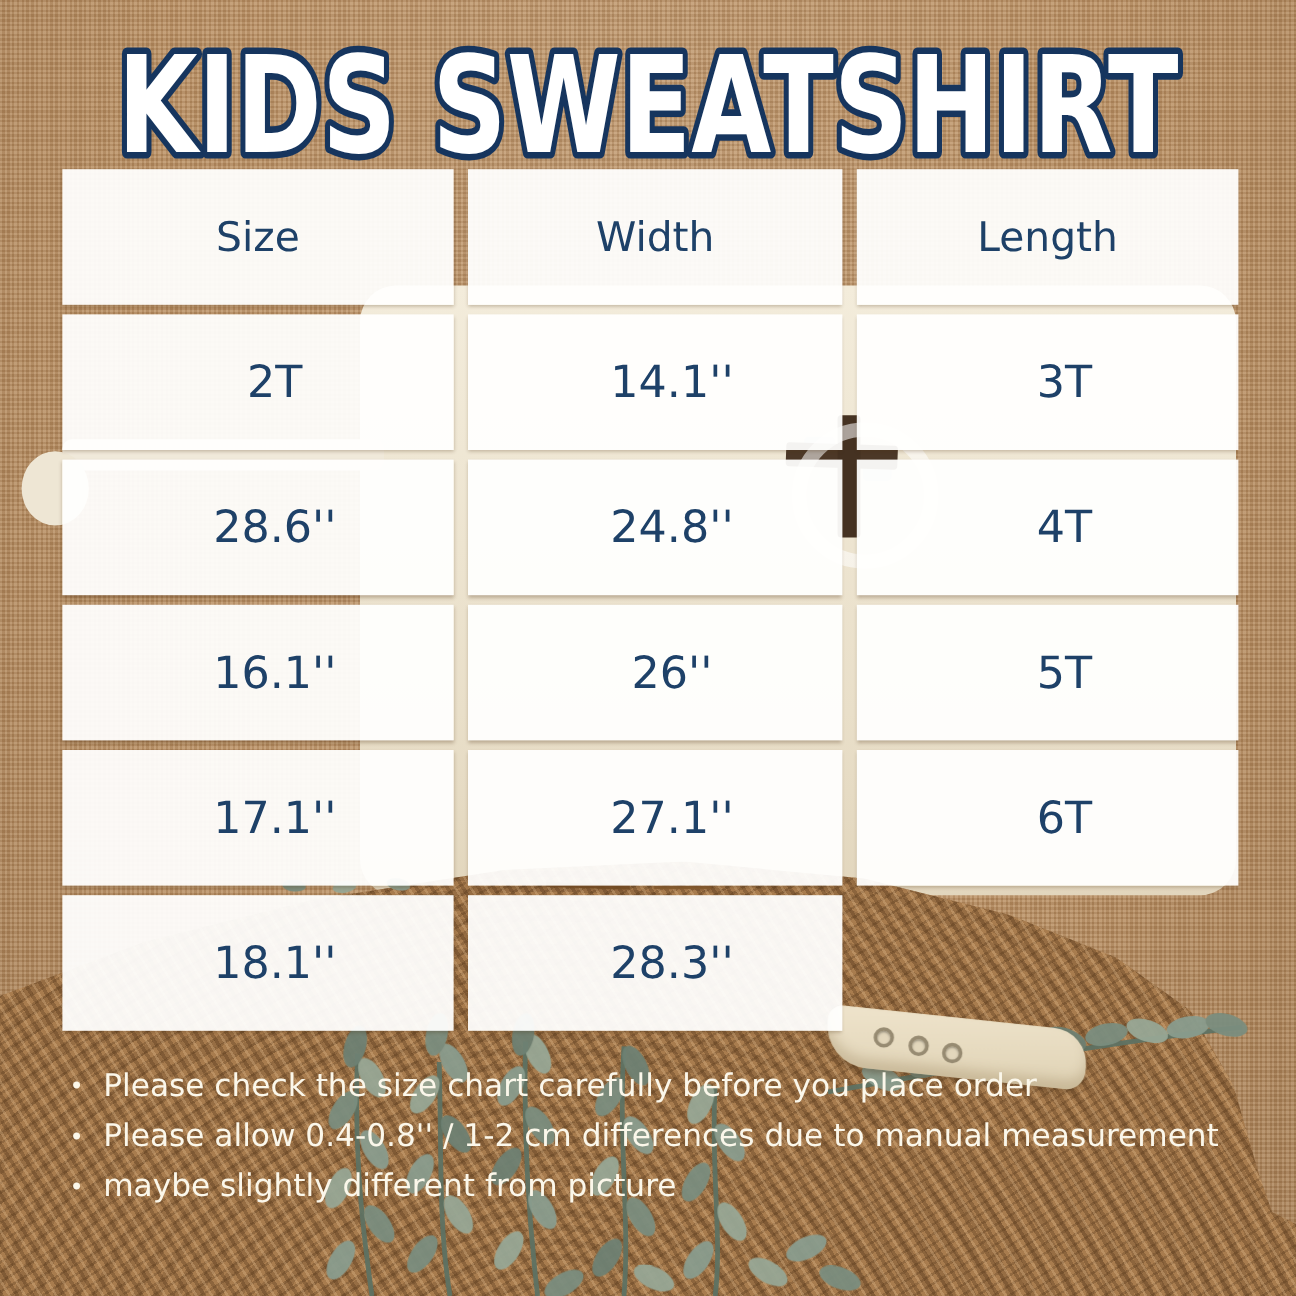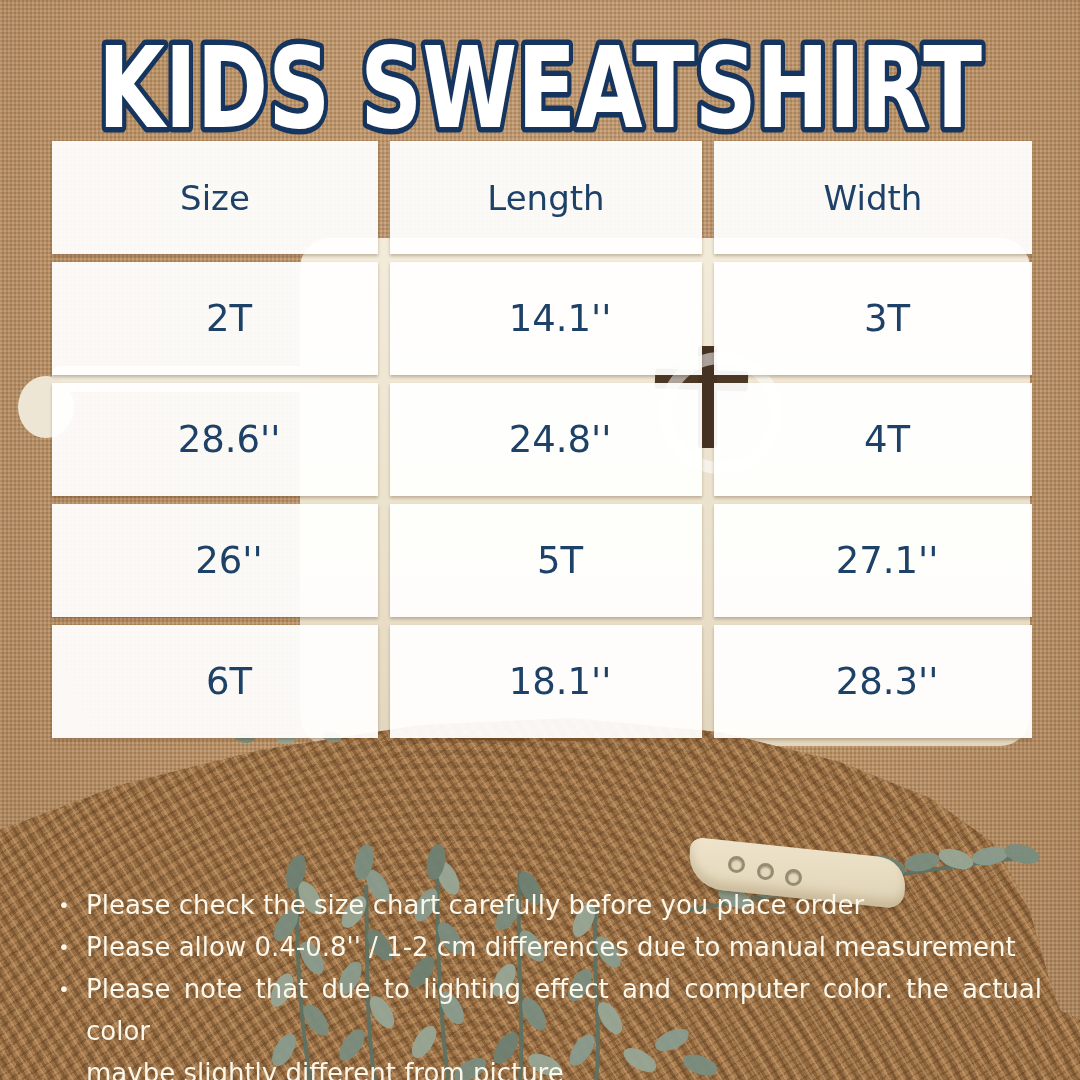--- a/index.html
+++ b/index.html
@@ -162,52 +162,53 @@
   <div class="snap snap1"></div>
   <div class="snap snap2"></div>
   <div class="snap snap3"></div>
 
   <svg class="title-svg" width="904" height="132" viewBox="0 0 904 132">
     <text x="452" y="103" text-anchor="middle" font-family="DejaVu Sans, sans-serif" font-weight="bold" font-size="112" textLength="884" lengthAdjust="spacingAndGlyphs" fill="#ffffff" stroke="#16355e" stroke-width="11" stroke-linejoin="round" paint-order="stroke">KIDS SWEATSHIRT</text>
   </svg>
 
   <div class="size-table">
     <div class="cell header">Size</div>
+    <div class="cell header">Width</div>
     <div class="cell header">Length</div>
-    <div class="cell header">Width</div>
 
     <div class="cell data">2T</div>
     <div class="cell data">14.1''</div>
 
     <div class="cell data">3T</div>
     <div class="cell data">28.6''</div>
     <div class="cell data">24.8''</div>
 
     <div class="cell data">4T</div>
+    <div class="cell data">16.1''</div>
     <div class="cell data">26''</div>
 
     <div class="cell data">5T</div>
+    <div class="cell data">17.1''</div>
     <div class="cell data">27.1''</div>
 
     <div class="cell data">6T</div>
     <div class="cell data">18.1''</div>
     <div class="cell data">28.3''</div>
   </div>
 
   <div class="notes">
     <div class="note">
       <span class="dot">•</span>
       <span class="ntext">Please check the size chart carefully before you place order</span>
     </div>
     <div class="note">
       <span class="dot">•</span>
       <span class="ntext">Please allow 0.4-0.8'' / 1-2 cm differences due to manual measurement</span>
     </div>
     <div class="note">
       <span class="dot">•</span>
       <span class="ntext">
-        <span class="jline">Please note that due to lighting effect and computer color. the actual color</span>
         <span class="line">maybe slightly different from picture</span>
       </span>
     </div>
   </div>
 
 </div>
 
 </body></html>

